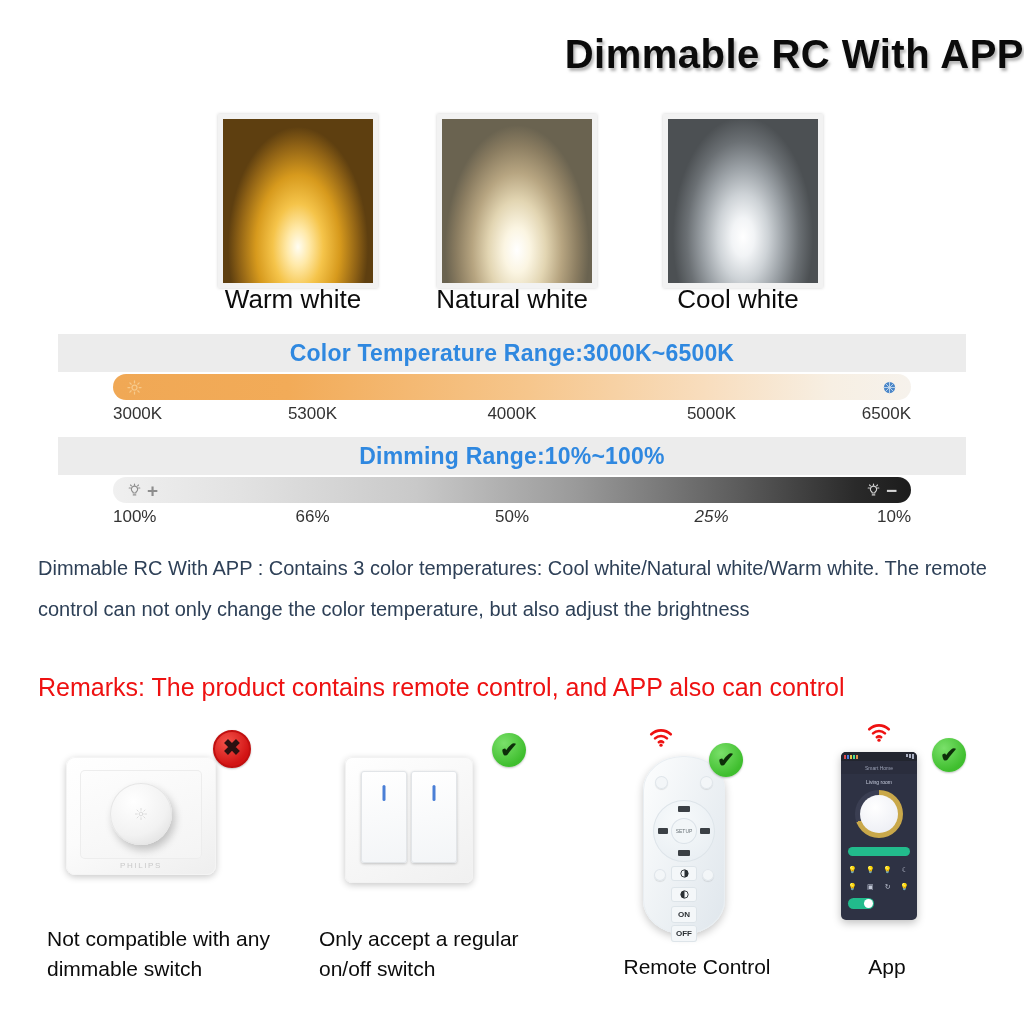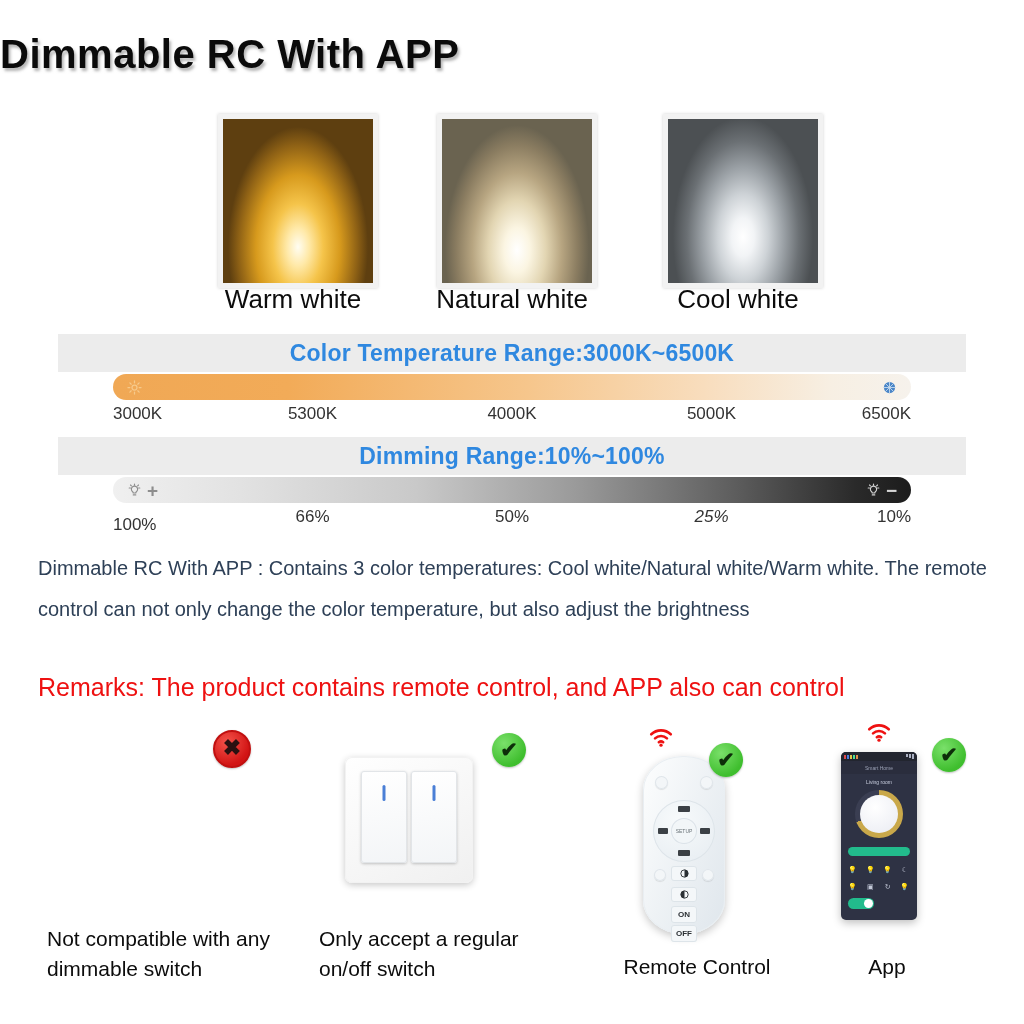--- a/index.html
+++ b/index.html
@@ -5,21 +5,21 @@
   html,body{margin:0;padding:0;}
   body{
     width:1024px;height:1024px;background:#ffffff;
     font-family:"Liberation Sans", sans-serif;
     color:#111;overflow:hidden;position:relative;
   }
   .page{position:relative;width:1024px;height:1024px;}
 
   
   .title{
-    position:absolute;top:32px;left:0;width:1024px;text-align:left;
+    position:absolute;top:32px;left:0;width:1024px;text-align:right;
     font-size:40px;font-weight:bold;letter-spacing:.5px;color:#0b0b0b;
     text-shadow:2px 3px 3px rgba(120,120,120,.55);
     font-family:"Liberation Sans", sans-serif;
   }
 
   
   .panels{position:absolute;top:114px;left:0;width:1024px;height:200px;}
   .panel-wrap{position:absolute;top:0;}
   .panel{
     width:150px;height:164px;border:5px solid #f2f2f2;
@@ -280,30 +280,42 @@
         <svg width="15" height="15" viewBox="0 0 24 24" fill="none" stroke="#d6d6d6" stroke-width="1.8" stroke-linecap="round">
           <path d="M9 14a5 5 0 1 1 6 0c-.7.6-1 1.3-1 2h-4c0-.7-.3-1.4-1-2z"></path>
           <path d="M10 19h4"></path>
           <path d="M12 1.5v2M3.5 8h2M18.5 8h2M5.6 3.2l1.4 1.4M18.4 3.2L17 4.6"></path>
         </svg>
         <span class="pm" style="color:#d6d6d6;">−</span>
       </span>
     </div>
   </div>
   <div class="ticks" style="top:507px;">
-    <div class="tick first" style="left:0;margin-top:8px;">100%</div>
+    <div class="tick first" style="left:0;">100%</div>
     <div class="tick" style="left:25%;">66%</div>
     <div class="tick" style="left:50%;">50%</div>
     <div class="tick" style="left:75%;font-style:italic;">25%</div>
     <div class="tick last" style="left:100%;">10%</div>
   </div>
 
   <div class="body-copy">Dimmable RC With APP : Contains 3 color temperatures: Cool white/Natural white/Warm white. The remote control can not only change the color temperature, but also adjust the brightness</div>
   <div class="remarks">Remarks: The product contains remote control, and APP also can control</div>
 
+  <div class="prod" style="left:66px;top:757px;">
+    <div class="plate">
+      <div class="plate-inner"></div>
+      <div class="knob">
+        <svg width="14" height="14" viewBox="0 0 24 24" fill="none" stroke="#d9d9d9" stroke-width="1.6" stroke-linecap="round">
+          <circle cx="12" cy="12" r="3.2"></circle>
+          <path d="M12 2.5v3M12 18.5v3M2.5 12h3M18.5 12h3M5.2 5.2l2.1 2.1M16.7 16.7l2.1 2.1M18.8 5.2l-2.1 2.1M7.3 16.7l-2.1 2.1"></path>
+        </svg>
+      </div>
+      <div class="brandtext">PHILIPS</div>
+    </div>
+  </div>
   <div class="badge badge-x" style="left:213px;top:730px;">
     <span>✖</span>
   </div>
   <div class="caption" style="left:40px;top:924px;width:230px;">Not compatible with any dimmable switch</div>
 
   <div class="prod" style="left:345px;top:757px;">
     <div class="rplate">
       <div class="rocker l">
           <span class="led"></span>
         </div>

